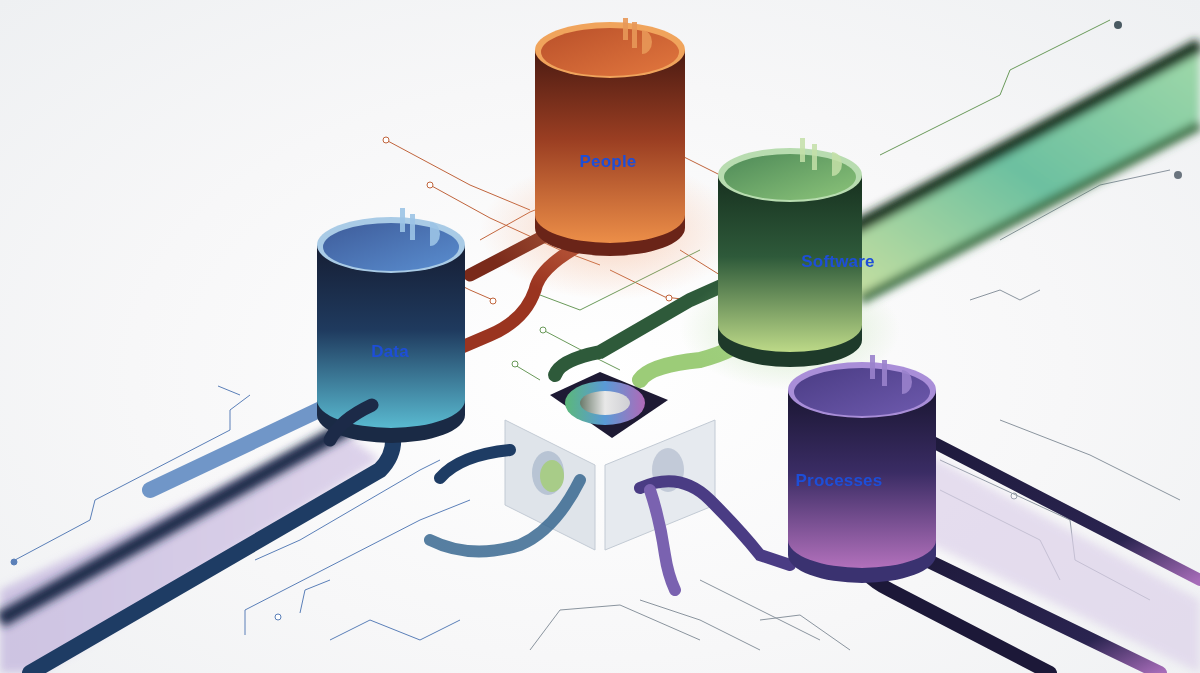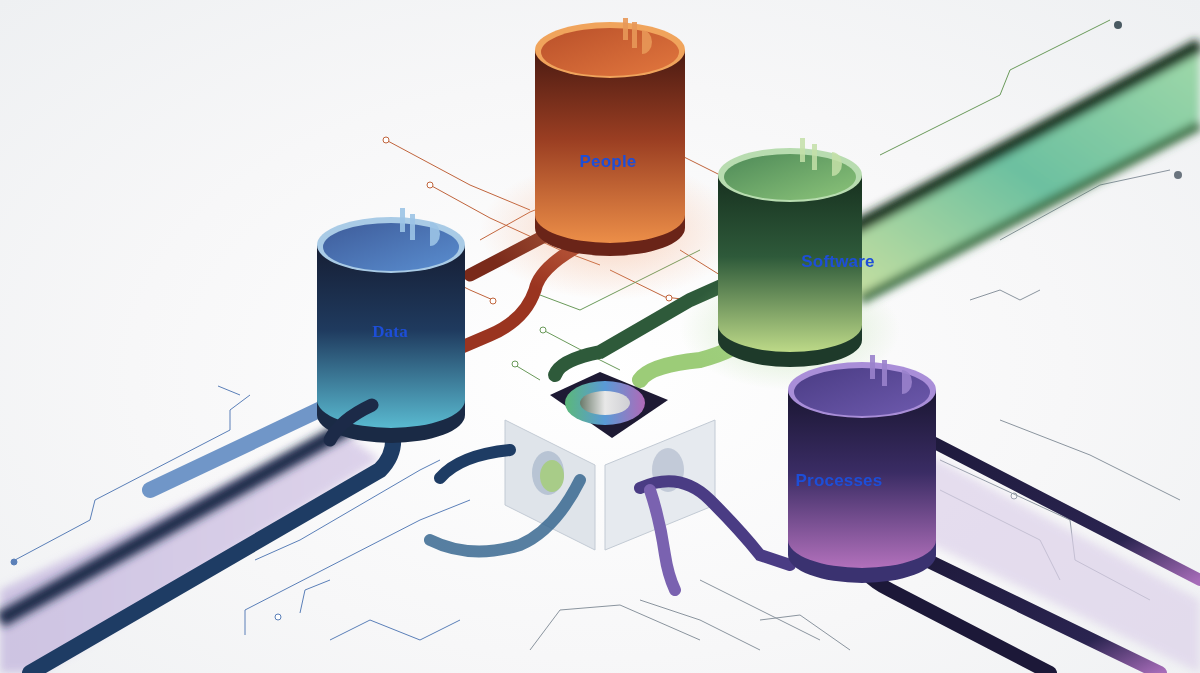--- a/index.html
+++ b/index.html
@@ -235,16 +235,16 @@
     <ellipse cx="862" cy="392" rx="68" ry="24" fill="url(#gProcIn)"></ellipse>
     <g fill="#9a82cc" opacity="0.9">
       <rect x="870" y="355" width="5" height="24"></rect>
           <rect x="882" y="360" width="5" height="26"></rect>
           <path d="M902 370 a10 12 0 0 1 0 24 Z"></path>
     </g>
   </g>
 </svg>
 
 <div class="label" style="left:608px; top:162px;">People</div>
-<div class="label" style="left:390px; top:332px;font-family:Liberation Serif, serif;">Data</div>
+<div class="label" style="left:390px; top:352px;">Data</div>
 <div class="label" style="left:790px; top:262px;margin-left:48px;">Software</div>
 <div class="label" style="left:839px; top:481px;">Processes</div>
 </div>
 
 </body></html>

